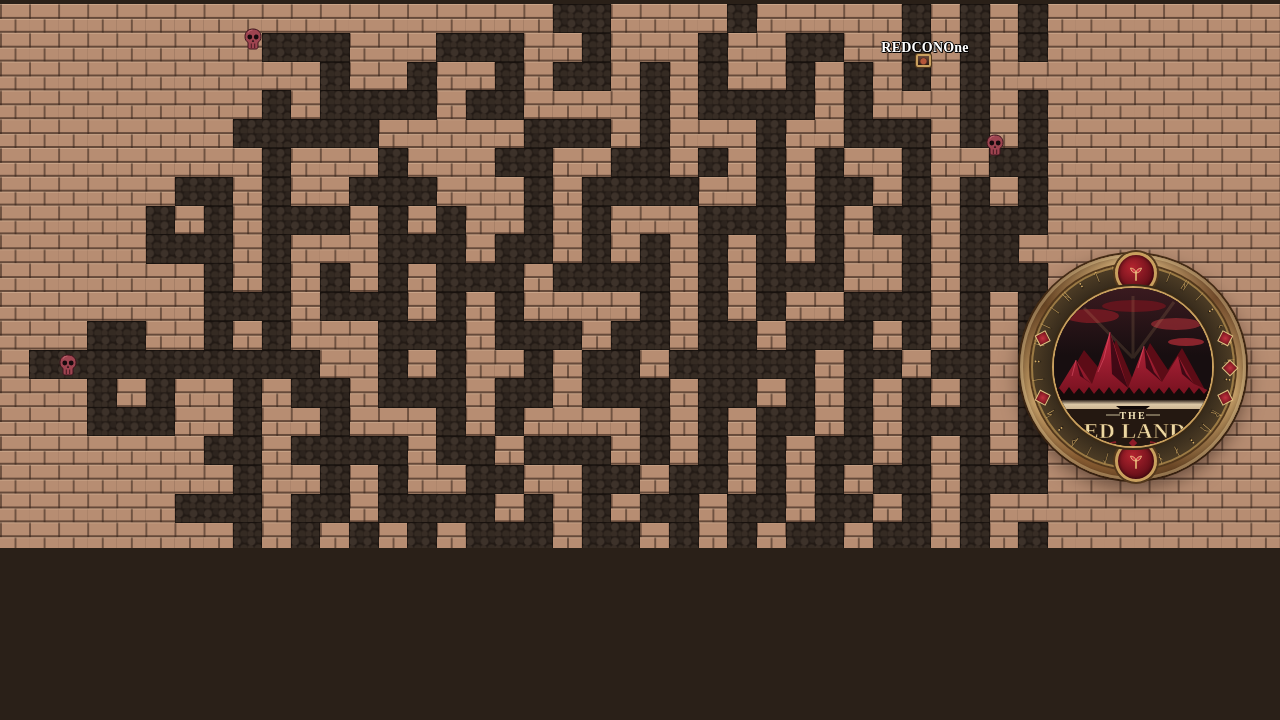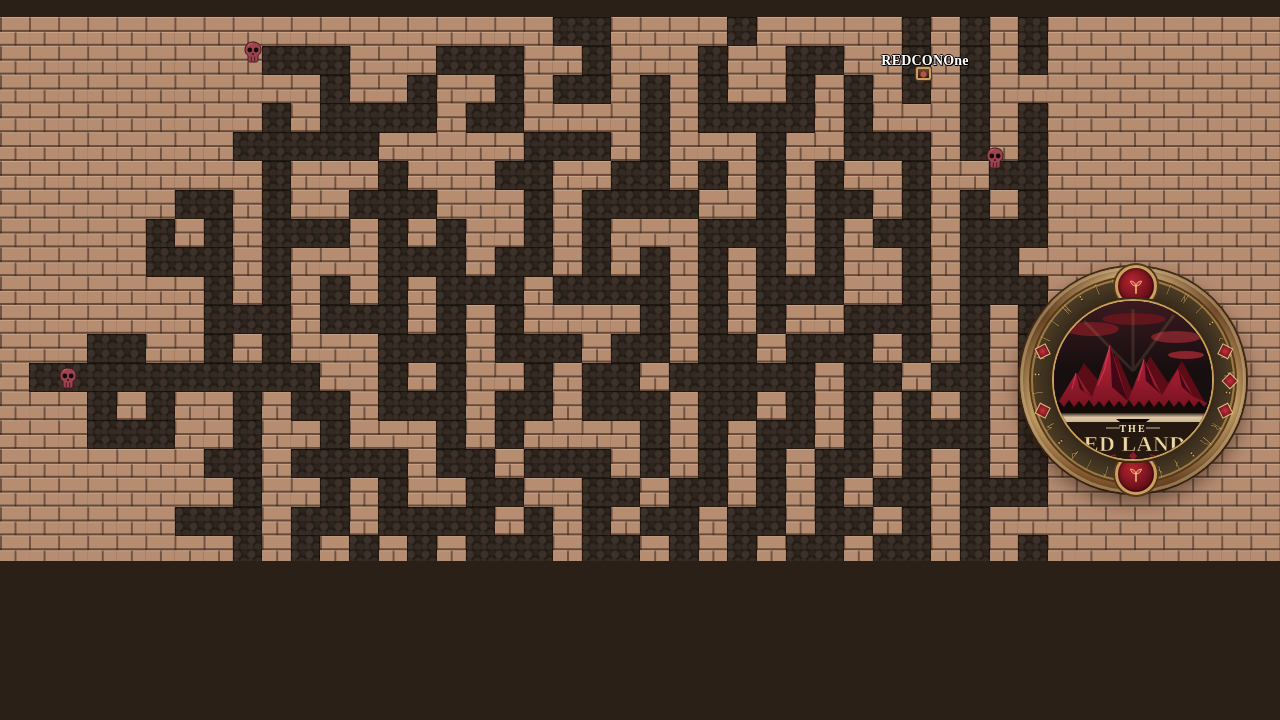--- a/index.html
+++ b/index.html
@@ -1,17 +1,17 @@
 <!DOCTYPE html>
 <html><head>
 <meta charset="utf-8">
 <style>
   html,body{margin:0;padding:0;background:#2a2018;}
   .stage{
-    position:relative;width:1280px;height:544px;margin:17px auto;overflow:hidden;
+    position:relative;width:1280px;height:544px;margin:4px auto;overflow:hidden;
     background-color:#b78d72;
     background-image:
       
       linear-gradient(180deg,
         rgba(240,214,184,.32) 0 1px, rgba(0,0,0,0) 1px 12.8px,
         rgba(52,33,24,.62) 12.8px 14.4px,
         rgba(240,214,184,.32) 14.4px 15.4px, rgba(0,0,0,0) 15.4px 27.2px,
         rgba(52,33,24,.62) 27.2px 28.8px),
       
       conic-gradient(from 0deg at 1.6px 14.4px,

